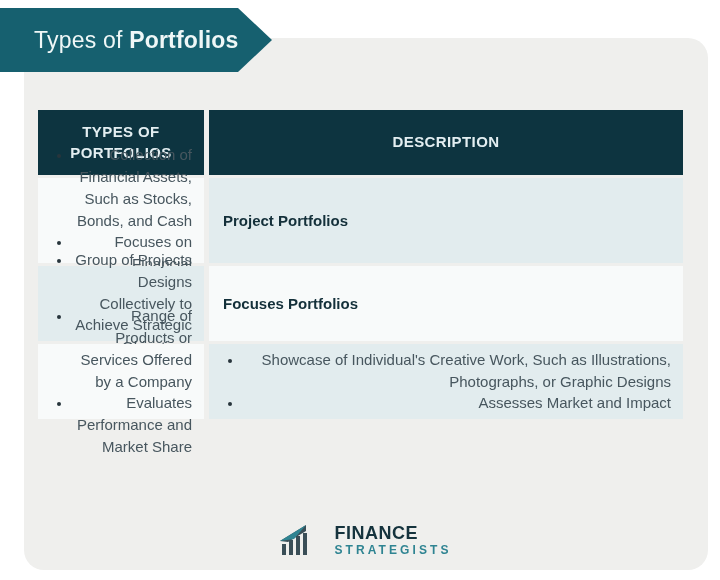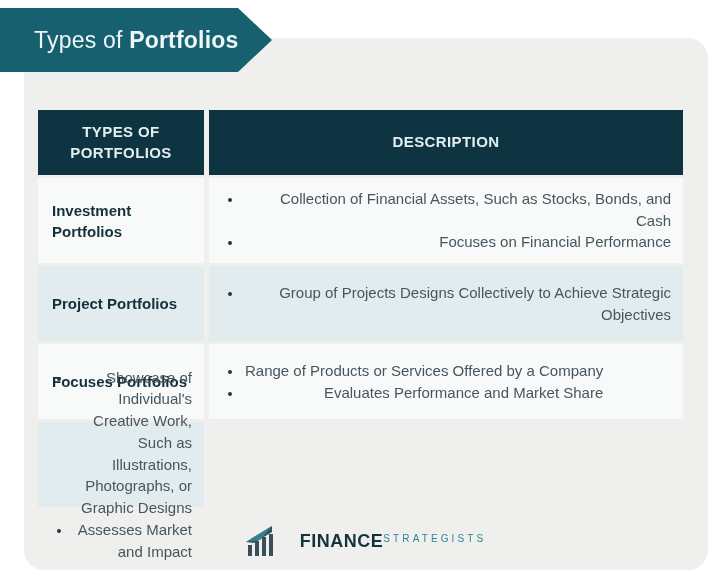--- a/index.html
+++ b/index.html
@@ -76,36 +76,35 @@
 
   
   .footer {
     position: absolute;
     left: 0; bottom: 14px;
     width: 100%;
     display: flex; align-items: center; justify-content: center;
     gap: 6px;
   }
   .logo-icon { width: 32px; height: 30px; flex: 0 0 auto; }
-  .logo-text { display: flex; flex-direction: row; line-height: 1; margin-left: 16px; }
+  .logo-text { display: flex; flex-direction: column; line-height: 1; margin-left: 16px; }
   .logo-primary { font-weight: bold; font-size: 18px; color: #15333d; letter-spacing: 0.5px; }
-  .logo-secondary { font-size: 10px; color: #2f8492; letter-spacing: 3.1px; margin-top: 2px; font-weight: normal; }
+  .logo-secondary { font-size: 12px; color: #2f8492; letter-spacing: 3.1px; margin-top: 2px; font-weight: bold; }
 </style>
 </head>
 <body>
 
 <div class="stage">
 
   <div class="card">
 
     <div class="table">
       <div class="hcell">TYPES OF PORTFOLIOS</div>
       <div class="hcell">DESCRIPTION</div>
 
-      <div class="tcell row-light">Investment Portfolios</div>
       <div class="dcell row-light">
         <ul>
             <li>Collection of Financial Assets, Such as Stocks, Bonds, and Cash</li>
             <li>Focuses on Financial Performance</li>
           </ul>
       </div>
 
       <div class="tcell row-tint">Project Portfolios</div>
       <div class="dcell row-tint">
         <ul>

